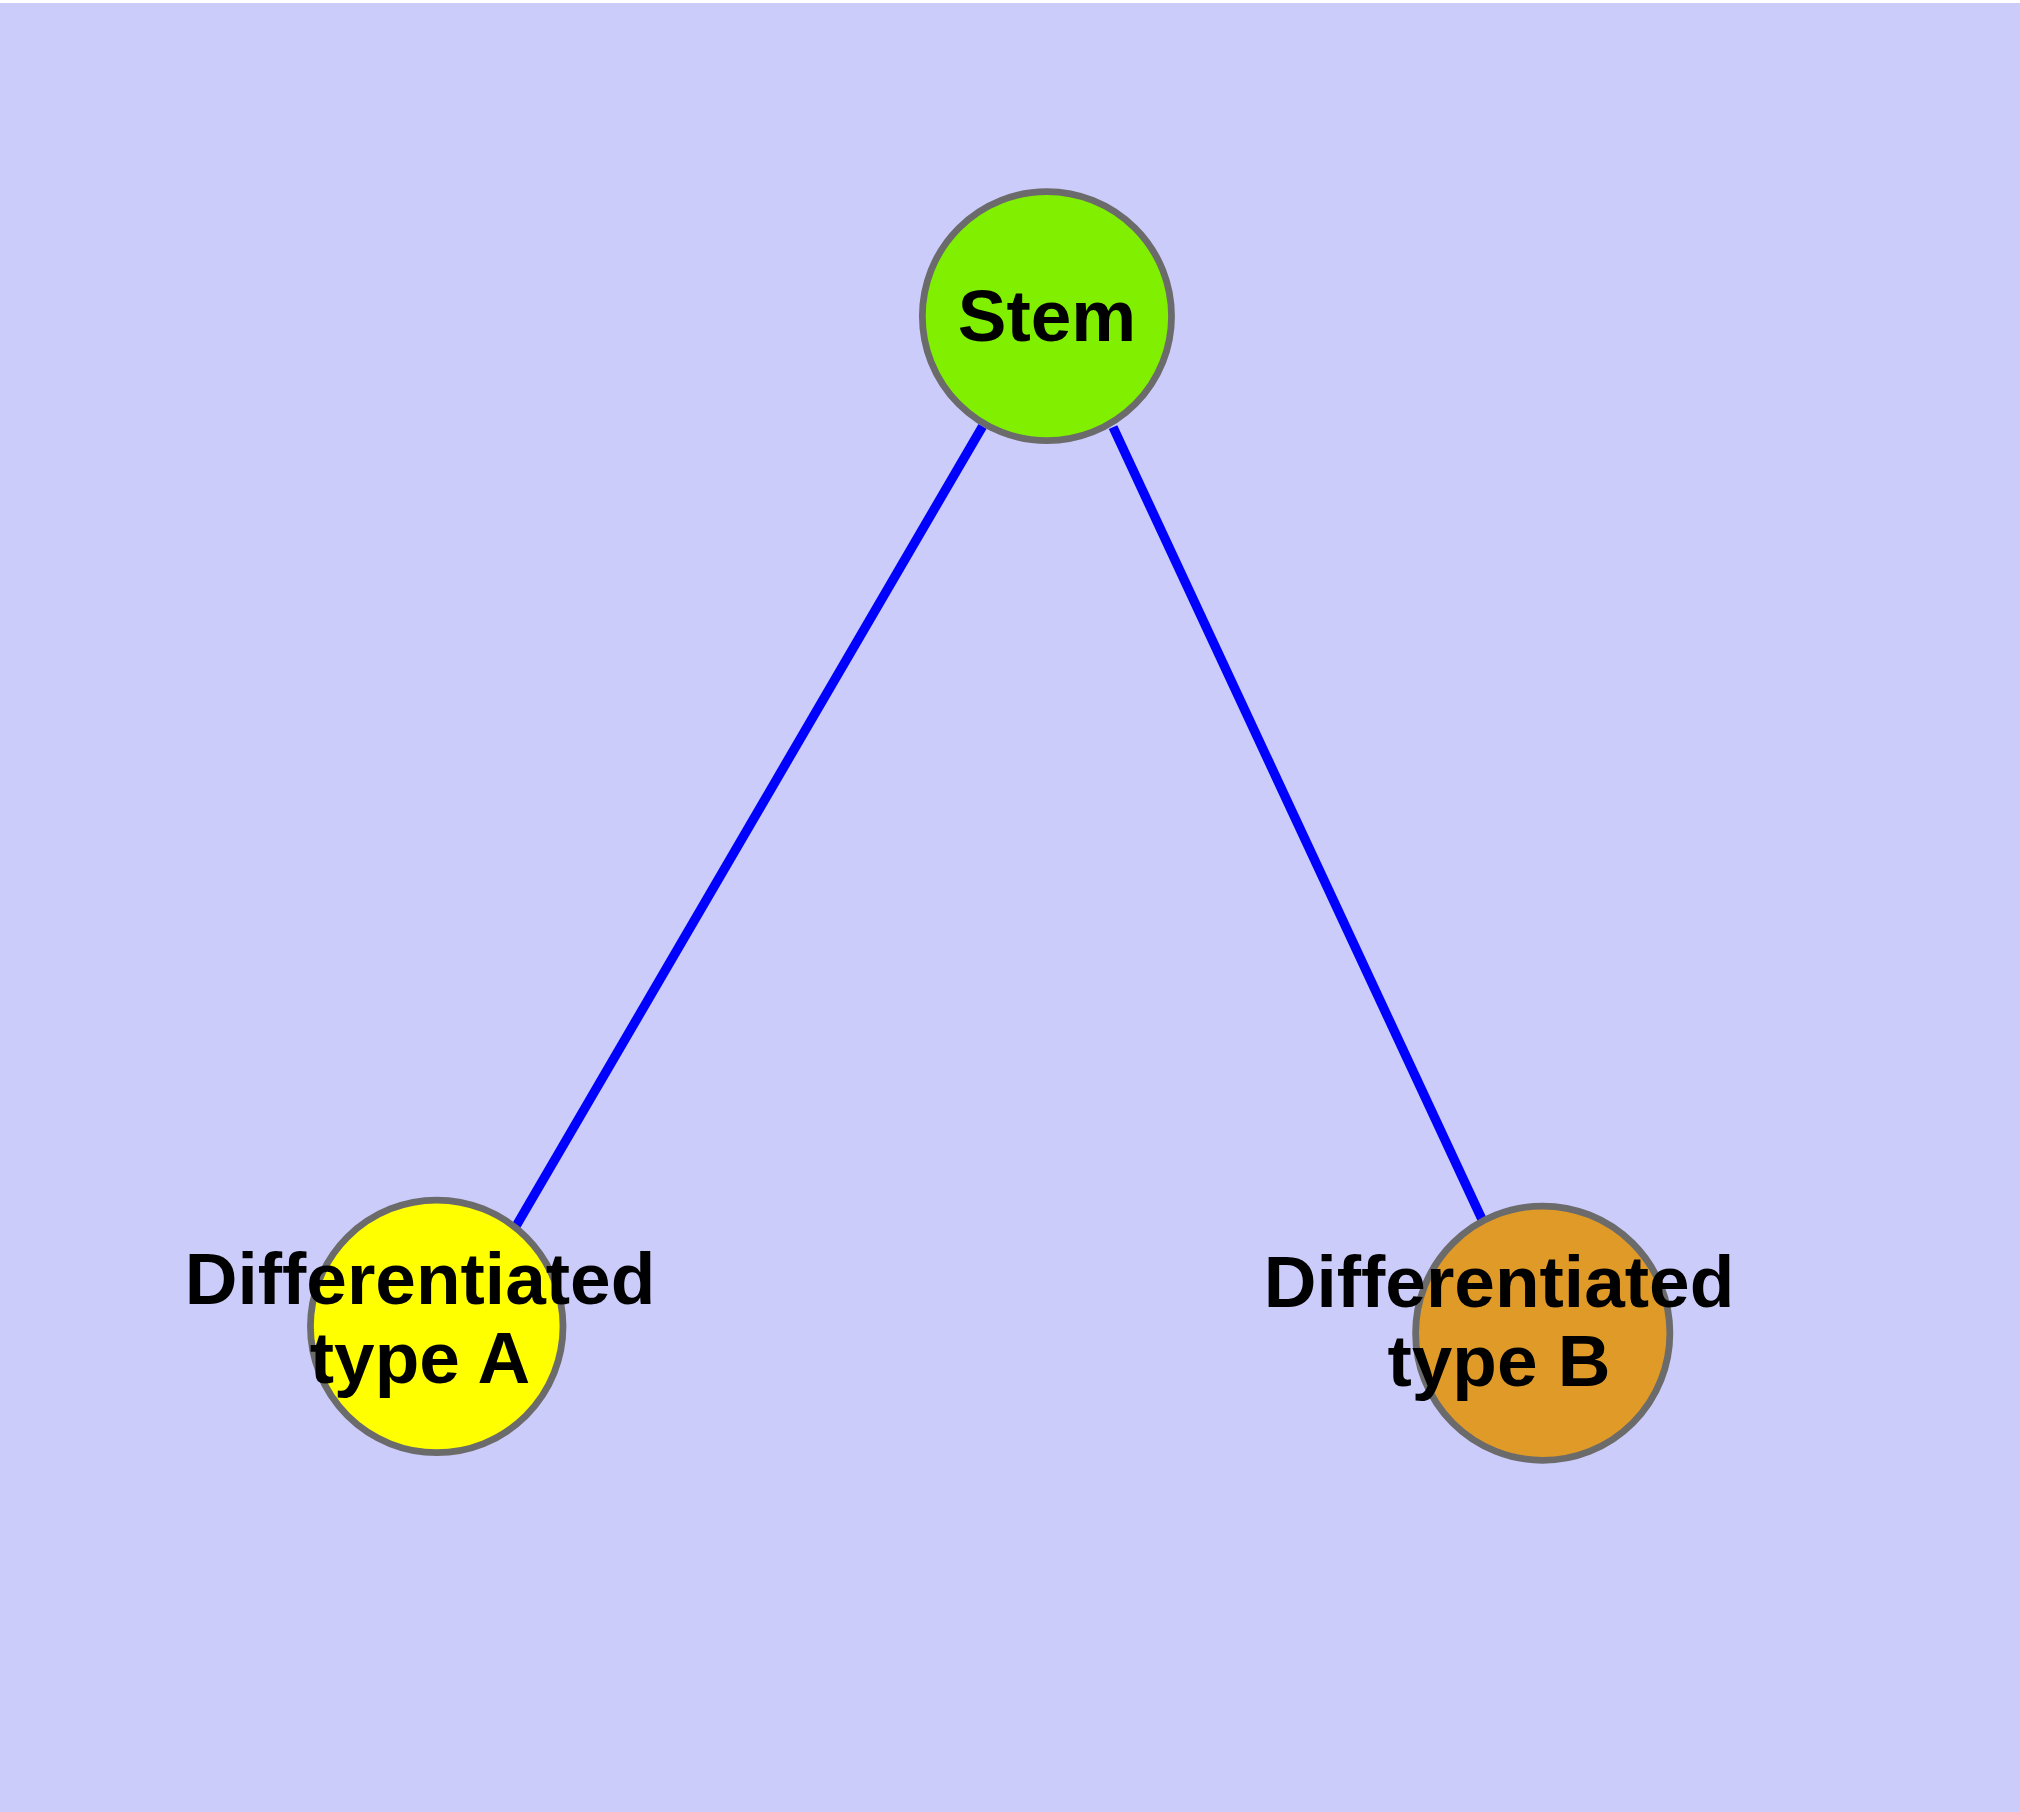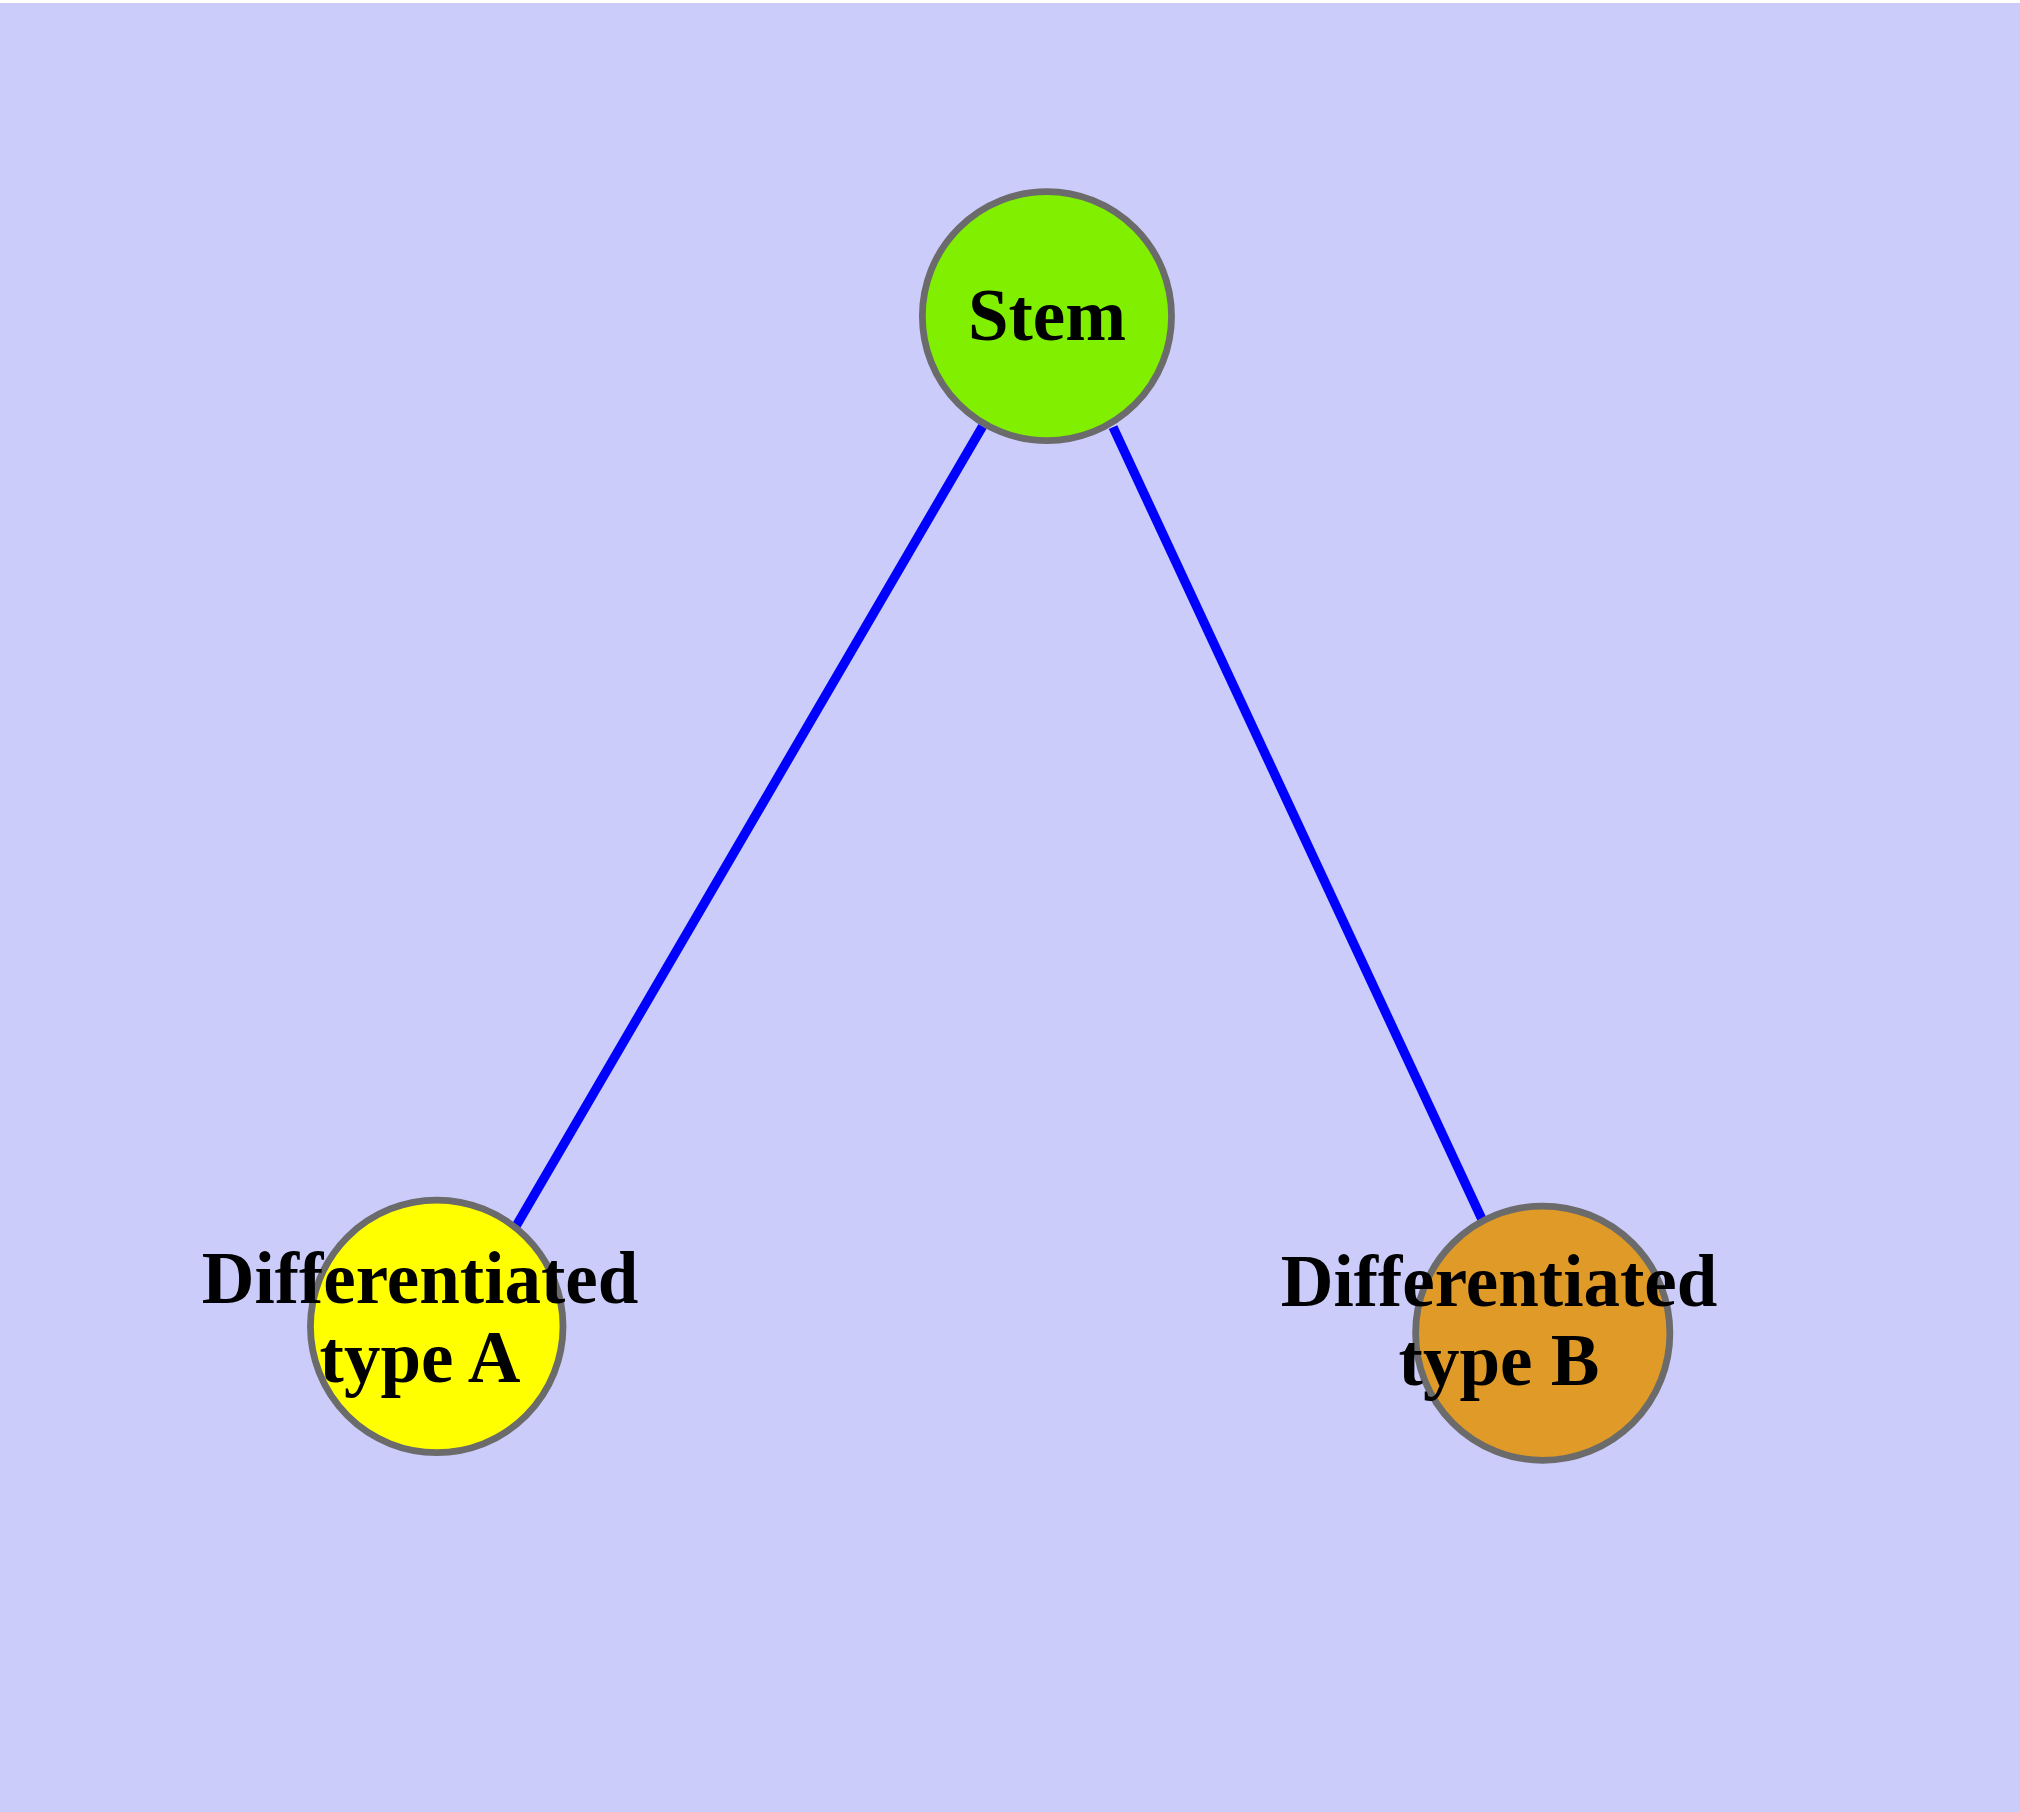--- a/index.html
+++ b/index.html
@@ -27,21 +27,21 @@
   #graph-svg {
     position: absolute;
     left: 0;
     top: 0;
     width: 2021px;
     height: 1812px;
   }
   .node-label {
     position: absolute;
     color: #000000;
-    font-family: Liberation Serif, serif;
+    font-family: Liberation Sans, sans-serif;
     font-weight: bold;
     text-align: center;
     line-height: 1.08;
     white-space: pre-line;
     pointer-events: none;
   }
   #label-stem {
     font-size: 73px;
     left: 1047px;
     top: 316px;

